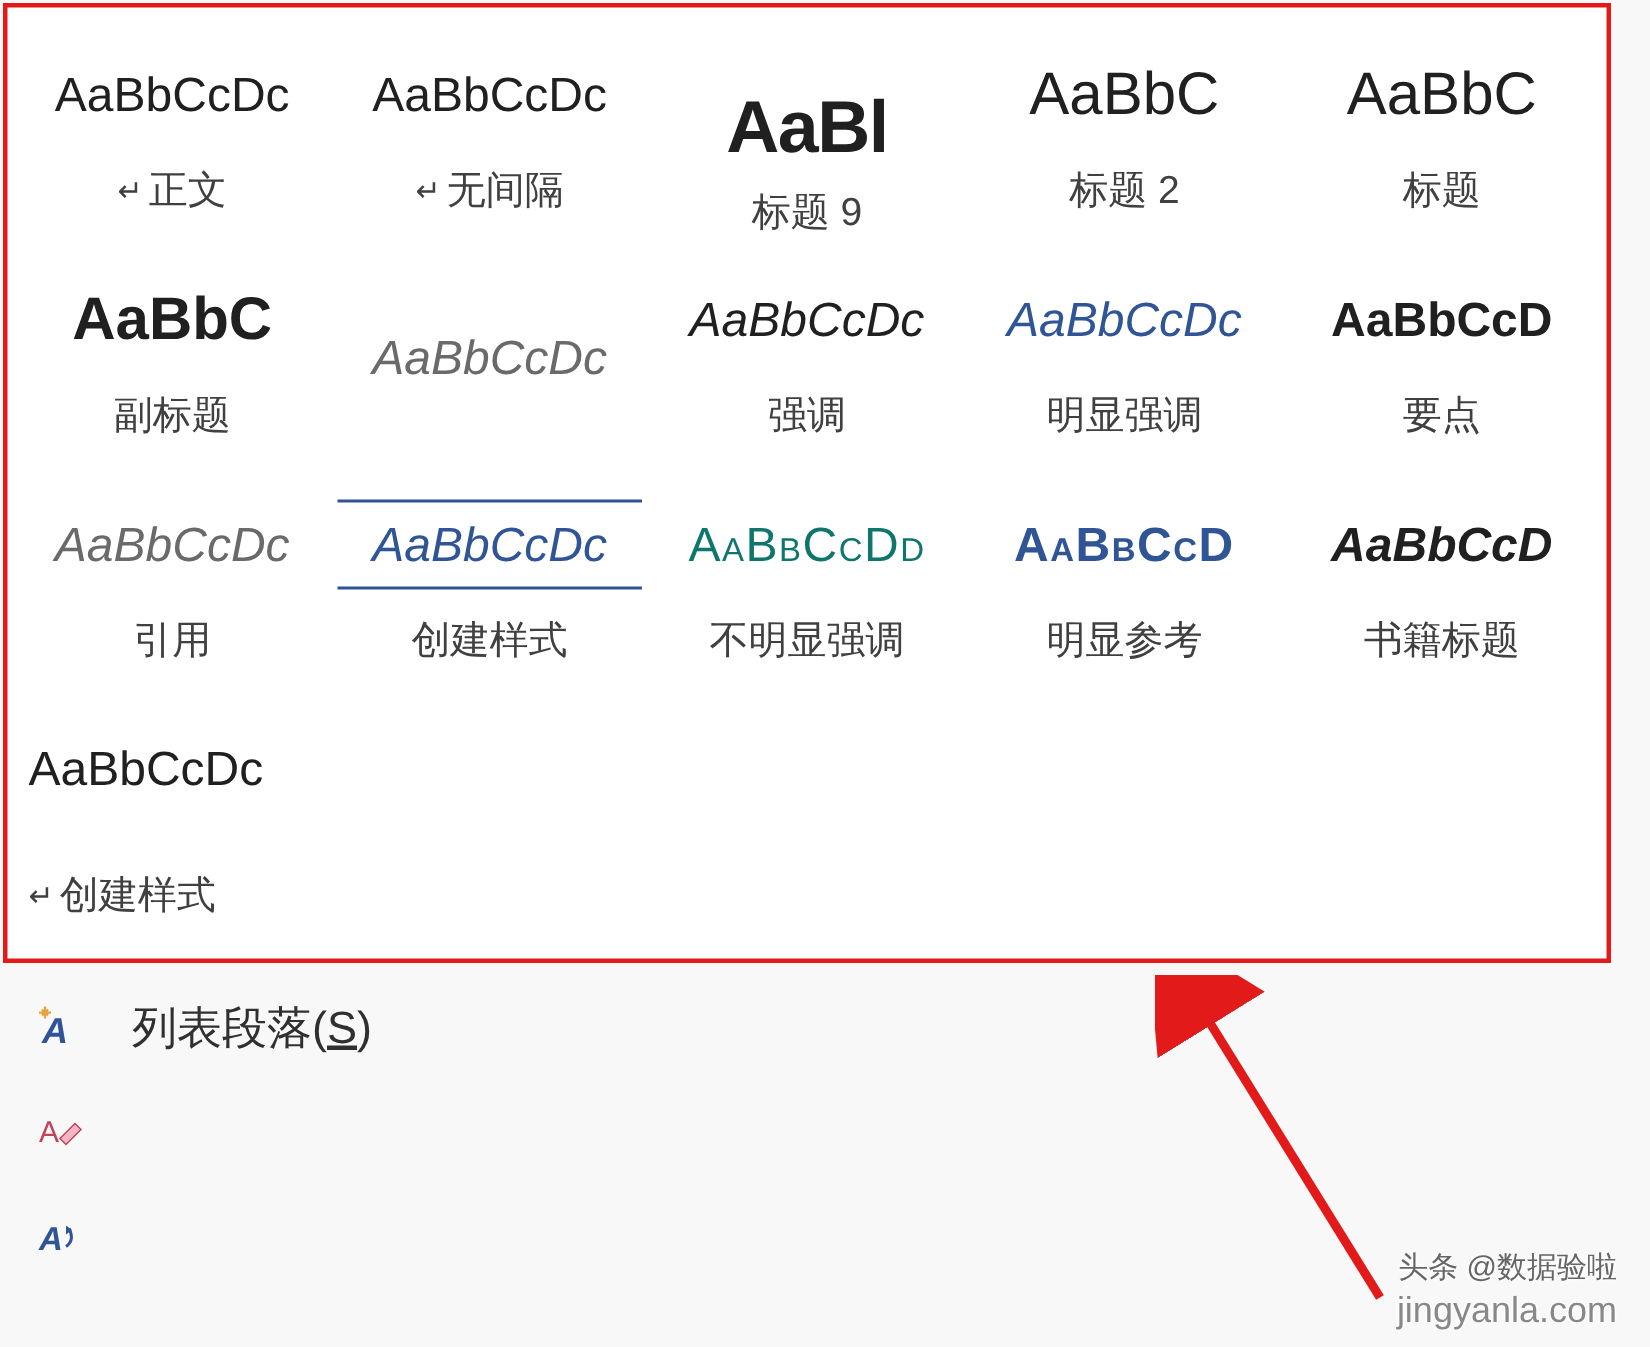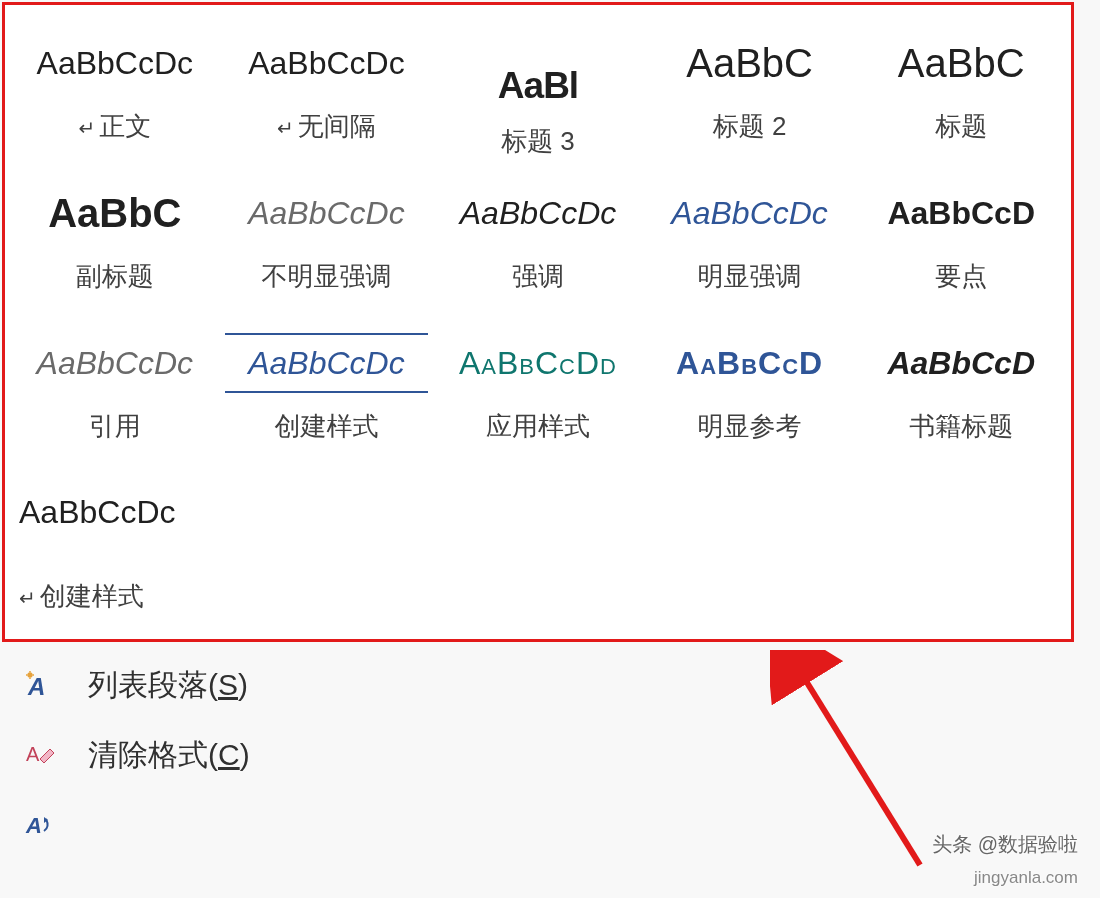--- a/index.html
+++ b/index.html
@@ -51,21 +51,21 @@
   }
   .style-label {
     font-size: 26px;
     color: #404040;
     margin-top: 16px;
     white-space: nowrap;
   }
   .pilcrow { font-size: 20px; margin-right: 4px; vertical-align: middle; }
 
   
-  .pv-heading1 { font-size: 37px; font-weight: 600; letter-spacing:-1px;margin-top:45px;}
+  .pv-heading1 { font-size: 49px; font-weight: 600; letter-spacing:-1px;margin-top:45px;}
   .pv-heading2 { font-size: 40px; font-weight: 400; }
   .pv-title    { font-size: 40px; font-weight: 400; }
   .pv-subtitle { font-size: 40px; font-weight: 600; }
   .pv-subtle-emph { font-style: italic; color: #6a6a6a; }
   .pv-emph        { font-style: italic; }
   .pv-intense-emph{ font-style: italic; color: #2f5597; }
   .pv-strong      { font-weight: 700; }
   .pv-quote       { font-style: italic; color: #6a6a6a; }
   .pv-intense-quote { font-style: italic; color: #2f5597; border-top:2px solid #2f5597; border-bottom:2px solid #2f5597; padding: 2px 0;}
   .pv-subtle-ref  { font-variant: small-caps; letter-spacing: 1px; color:#0f766e;}
@@ -106,57 +106,56 @@
     right: 22px;
     font-size: 20px;
     color: #666;
     text-shadow: 0 0 4px #fff, 0 0 4px #fff;
     font-weight: 500;
   }
   .watermark2 {
     position: absolute;
     bottom: 10px;
     right: 22px;
-    font-size: 17px;
+    font-size: 24px;
     color: #888;
     text-shadow: 0 0 3px #fff, 0 0 3px #fff;
   }
 </style>
 </head>
 <body>
 
 <div class="highlight-box">
   <div class="style-grid" id="style-grid">
       <div class="style-item">
         <div class="style-preview ">AaBbCcDc</div>
         <div class="style-label"><span class="pilcrow">↵</span><span>正文</span></div>
       </div>
       <div class="style-item">
         <div class="style-preview ">AaBbCcDc</div>
         <div class="style-label"><span class="pilcrow">↵</span><span>无间隔</span></div>
       </div>
       <div class="style-item">
         <div class="style-preview pv-heading1">AaBl</div>
-        <div class="style-label"><span>标题 3</span></div>
+        <div class="style-label"><span>标题 9</span></div>
       </div>
       <div class="style-item">
         <div class="style-preview pv-heading2">AaBbC</div>
         <div class="style-label"><span>标题 2</span></div>
       </div>
       <div class="style-item">
         <div class="style-preview pv-title">AaBbC</div>
         <div class="style-label"><span>标题</span></div>
       </div>
       <div class="style-item">
         <div class="style-preview pv-subtitle">AaBbC</div>
         <div class="style-label"><span>副标题</span></div>
       </div>
       <div class="style-item">
         <div class="style-preview pv-subtle-emph">AaBbCcDc</div>
-        <div class="style-label"><span>不明显强调</span></div>
       </div>
       <div class="style-item">
         <div class="style-preview pv-emph">AaBbCcDc</div>
         <div class="style-label"><span>强调</span></div>
       </div>
       <div class="style-item">
         <div class="style-preview pv-intense-emph">AaBbCcDc</div>
         <div class="style-label"><span>明显强调</span></div>
       </div>
       <div class="style-item">
@@ -166,21 +165,21 @@
       <div class="style-item">
         <div class="style-preview pv-quote">AaBbCcDc</div>
         <div class="style-label"><span>引用</span></div>
       </div>
       <div class="style-item">
         <div class="style-preview pv-intense-quote">AaBbCcDc</div>
         <div class="style-label"><span>创建样式</span></div>
       </div>
       <div class="style-item">
         <div class="style-preview pv-subtle-ref">AaBbCcDd</div>
-        <div class="style-label"><span>应用样式</span></div>
+        <div class="style-label"><span>不明显强调</span></div>
       </div>
       <div class="style-item">
         <div class="style-preview pv-intense-ref">AaBbCcD</div>
         <div class="style-label"><span>明显参考</span></div>
       </div>
       <div class="style-item">
         <div class="style-preview pv-book-title">AaBbCcD</div>
         <div class="style-label"><span>书籍标题</span></div>
       </div>
       <div class="style-item row4-item">
@@ -201,23 +200,20 @@
     <span>
       <span>列表段落(</span><span class="underline">S</span><span>)</span>
     </span>
   </div>
   <div class="menu-item">
     <span class="icon-box">
       <svg width="32" height="32" viewBox="0 0 32 32">
         <text x="2" y="22" font-size="20" fill="#c2435a">A</text>
         <path d="M16 20 L26 10 L30 14 L20 24 Z" fill="#f2b6c6" stroke="#c2435a" stroke-width="1"></path>
       </svg>
-    </span>
-    <span>
-      <span>清除格式(</span><span class="underline">C</span><span>)</span>
     </span>
   </div>
   <div class="menu-item">
     <span class="icon-box">
       <svg width="32" height="32" viewBox="0 0 32 32">
         <text x="2" y="24" font-size="22" font-style="italic" font-weight="700" fill="#2f5597">A</text>
         <path d="M20 22 Q26 18 22 10" stroke="#2f5597" stroke-width="2" fill="none"></path>
         <path d="M20 8 L24 11 L20 14 Z" fill="#2f5597"></path>
       </svg>
     </span>

